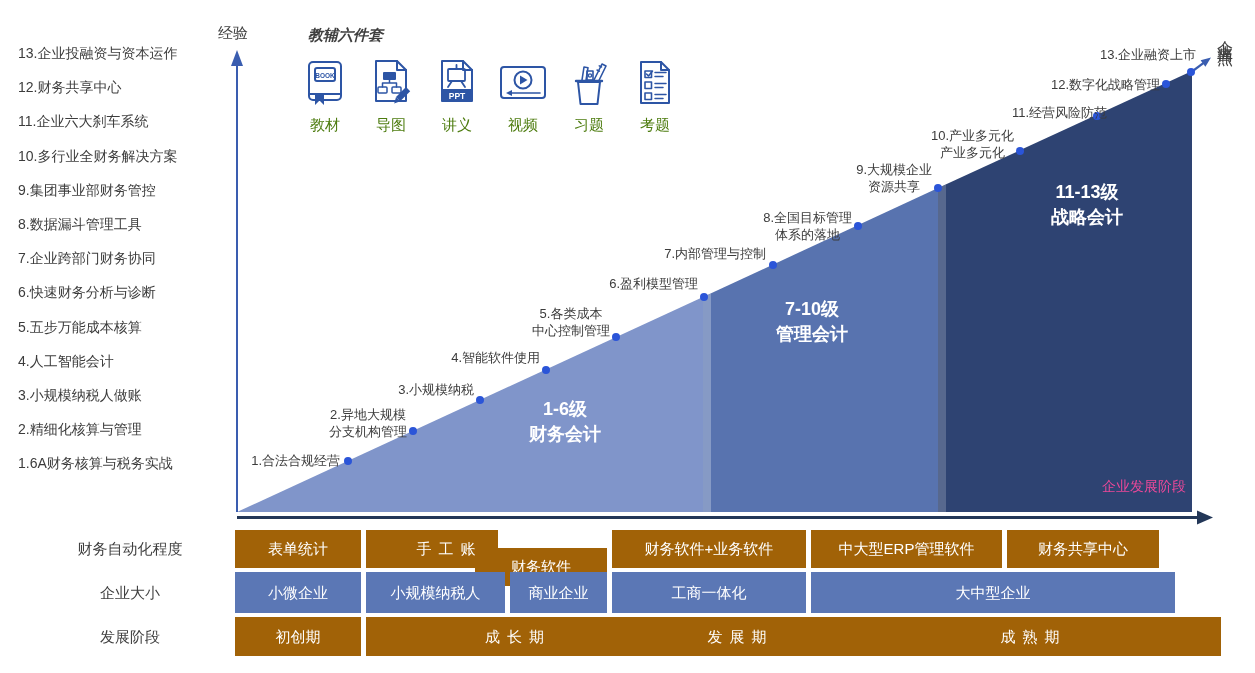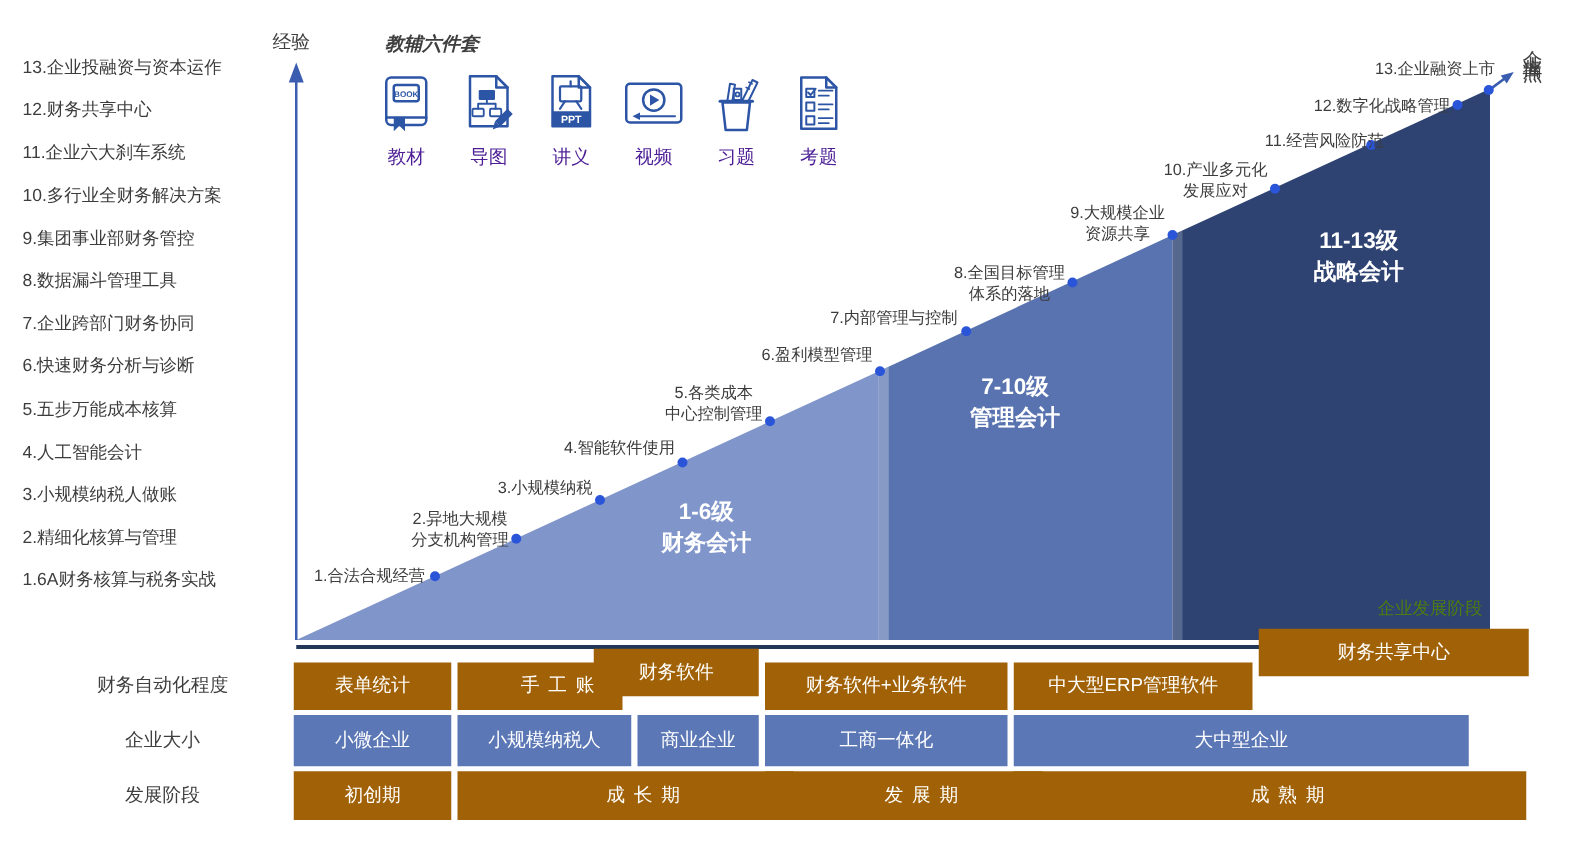--- a/index.html
+++ b/index.html
@@ -11,28 +11,28 @@
   .course{position:absolute;left:18px;font-size:14px;font-weight:500;white-space:nowrap;color:#3c3c3c;}
   
   .axis-ylabel{position:absolute;left:218px;top:24px;font-size:15px;font-weight:500;}
   .toolkit-title{position:absolute;left:308px;top:26px;font-size:15px;font-weight:600;font-style:italic;}
   .corner-label{position:absolute;left:1214px;top:28px;font-size:16px;font-weight:500;
     writing-mode:vertical-rl;text-orientation:upright;letter-spacing:3px;}
   
   .tools{position:absolute;left:295px;top:58px;display:flex;gap:6px;}
   .tool{width:60px;display:flex;flex-direction:column;align-items:center;}
   .tool .icon{height:52px;display:flex;align-items:flex-start;justify-content:center;}
-  .tool .tlabel{margin-top:6px;font-size:15px;font-weight:500;color:#4c1d95;}
+  .tool .tlabel{margin-top:6px;font-size:15px;font-weight:500;color:#4d7c0f;}
   
   .pt-label{position:absolute;font-size:13px;font-weight:500;line-height:17px;
     text-align:center;white-space:nowrap;color:#3c3c3c;}
   
   .sec-label{position:absolute;width:150px;text-align:center;color:#fff;
     font-size:18px;font-weight:bold;line-height:25px;}
-  .xaxis-label{position:absolute;right:69px;top:478px;color:#4d7c0f;font-size:14px;font-weight:500;}
+  .xaxis-label{position:absolute;right:69px;top:478px;color:#ec4899;font-size:14px;font-weight:500;}
   
   .row-label{position:absolute;left:40px;width:180px;text-align:center;font-size:15px;font-weight:500;}
   .cell{position:absolute;color:#fff;font-size:15px;text-align:center;}
   .cell.dark{background:#a16207;}
   .cell.mid{background:#5b77b5;}
   .ls{letter-spacing:7px;text-indent:7px;padding-left:28px;}
   svg{display:block;}
 </style>
 </head>
 <body>
@@ -196,21 +196,21 @@
   <div class="pt-label" style="right:489px;top:245px">
     <span>7.内部管理与控制</span>
   </div>
   <div class="pt-label" style="right:403px;top:209px">
     <span>8.全国目标管理</span><br><span>体系的落地</span>
   </div>
   <div class="pt-label" style="right:323px;top:161px">
     <span>9.大规模企业</span><br><span>资源共享</span>
   </div>
   <div class="pt-label" style="right:241px;top:127px">
-    <span>10.产业多元化</span><br><span>发展应对</span>
+    <span>10.产业多元化</span><br><span>产业多元化</span>
   </div>
   <div class="pt-label" style="right:148px;top:104px">
     <span>11.经营风险防范</span>
   </div>
   <div class="pt-label" style="right:95px;top:76px">
     <span>12.数字化战略管理</span>
   </div>
   <div class="pt-label" style="right:59px;top:46px">
     <span>13.企业融资上市</span>
   </div>
@@ -224,24 +224,24 @@
   <div class="sec-label" style="left:1012px;top:180px">
     <span>11-13级</span><br><span>战略会计</span>
   </div>
 
   <div class="row-label" style="top:530px;line-height:38px">财务自动化程度</div>
   <div class="row-label" style="top:572px;line-height:41px">企业大小</div>
   <div class="row-label" style="top:617px;line-height:39px">发展阶段</div>
 
   <div class="cell dark" style="left:235px;top:530px;width:126px;height:38px;line-height:38px">表单统计</div>
   <div class="cell dark ls" style="left:366px;top:530px;width:104px;height:38px;line-height:38px">手工账</div>
-  <div class="cell dark" style="left:475px;top:519px;width:132px;height:38px;line-height:38px">财务软件</div>
+  <div class="cell dark" style="left:475px;top:548px;width:132px;height:38px;line-height:38px">财务软件</div>
   <div class="cell dark" style="left:612px;top:530px;width:194px;height:38px;line-height:38px">财务软件+业务软件</div>
   <div class="cell dark" style="left:811px;top:530px;width:191px;height:38px;line-height:38px">中大型ERP管理软件</div>
-  <div class="cell dark" style="left:1007px;top:503px;width:216px;height:38px;line-height:38px">财务共享中心</div>
+  <div class="cell dark" style="left:1007px;top:530px;width:152px;height:38px;line-height:38px">财务共享中心</div>
 
   <div class="cell mid" style="left:235px;top:572px;width:126px;height:41px;line-height:41px">小微企业</div>
   <div class="cell mid" style="left:366px;top:572px;width:139px;height:41px;line-height:41px">小规模纳税人</div>
   <div class="cell mid" style="left:612px;top:572px;width:194px;height:41px;line-height:41px">工商一体化</div>
   <div class="cell mid" style="left:510px;top:572px;width:97px;height:41px;line-height:41px">商业企业</div>
   <div class="cell mid" style="left:811px;top:572px;width:364px;height:41px;line-height:41px">大中型企业</div>
 
   <div class="cell dark" style="left:235px;top:617px;width:126px;height:39px;line-height:39px">初创期</div>
   <div class="cell dark ls" style="left:366px;top:617px;width:241px;height:39px;line-height:39px">成长期</div>
   <div class="cell dark ls" style="left:612px;top:617px;width:194px;height:39px;line-height:39px">发展期</div>

